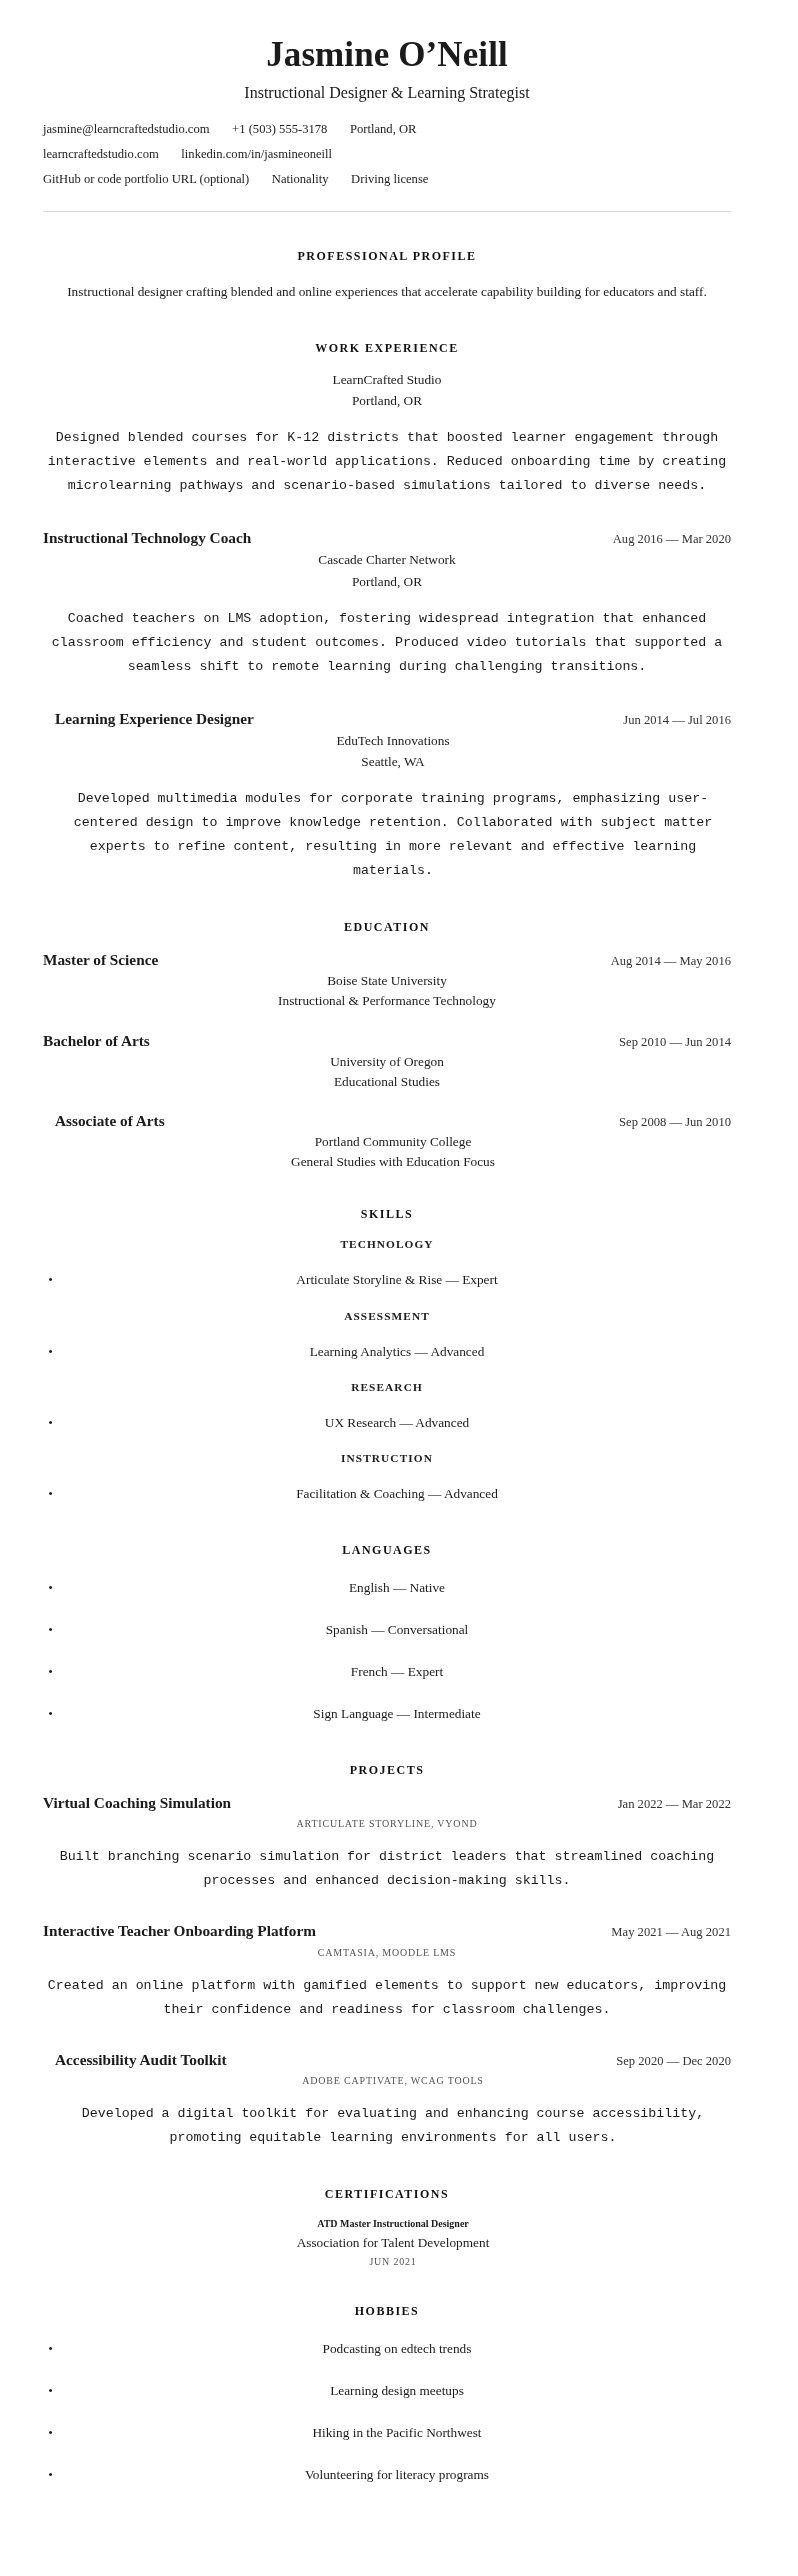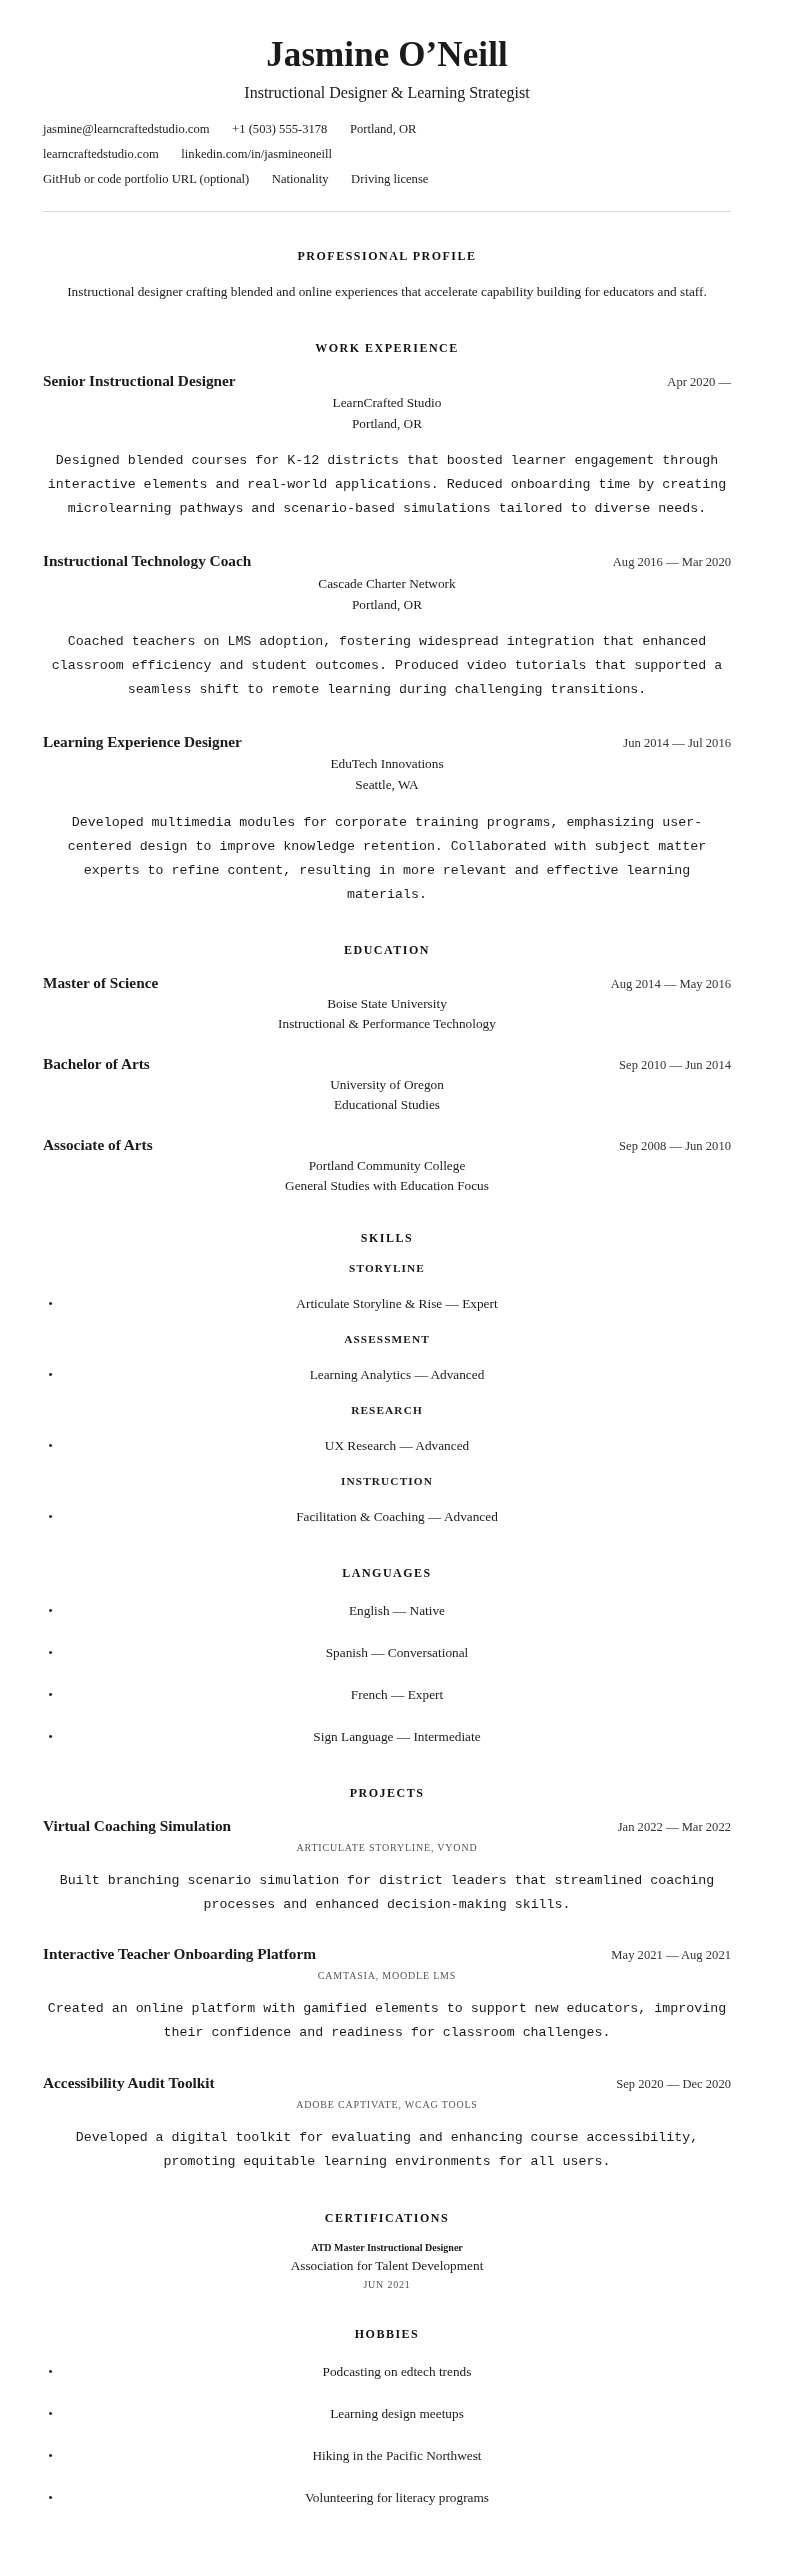--- a/index.html
+++ b/index.html
@@ -25,21 +25,21 @@
   .section-heading {
     font-size: 12px; font-weight: 700; letter-spacing: 1.5px;
     margin-top: 37px; margin-bottom: 16px; color: #111;
   }
   .section { margin: 0; }
 
   .profile-text { font-size: 13.3px; line-height: 1.75; max-width: 689px; }
 
   
   .entry { margin-bottom: 31px; }
-  .entry:last-child { margin-bottom: 0; }
+  .entry:last-child { margin-bottom: 0; margin-left: 12px; }
   .entry-head { display: flex; justify-content: space-between; align-items: baseline; }
   .entry-title { font-size: 15.3px; font-weight: 700; }
   .entry-date { font-size: 12.6px; color: #333; white-space: nowrap; padding-left: 13.3px; }
   .entry-sub { font-size: 13.3px; margin-top: 5.3px; }
   .entry-sub2 { font-size: 13.3px; margin-top: 5.3px; }
   .entry-desc { font-size: 13.3px; line-height: 1.8; margin-top: 17.3px; max-width: 689px; font-family: Liberation Mono, monospace; }
 
   .edu-entry { margin-bottom: 22.6px; }
   .edu-entry .entry-sub, .edu-entry .entry-sub2 { margin-top: 4px; }
 
@@ -97,24 +97,20 @@
 
   <section class="section">
     <h2 class="section-heading">PROFESSIONAL PROFILE</h2>
     <p class="profile-text">Instructional designer crafting blended and online experiences that accelerate capability building for educators and staff.</p>
   </section>
 
   <section class="section">
     <h2 class="section-heading">WORK EXPERIENCE</h2>
 
     <div class="entry">
-      <div class="entry-head">
-        <div class="entry-title">Senior Instructional Designer</div>
-        <div class="entry-date">Apr 2020 —</div>
-      </div>
       <div class="entry-sub">LearnCrafted Studio</div>
       <div class="entry-sub2">Portland, OR</div>
       <p class="entry-desc">Designed blended courses for K-12 districts that boosted learner engagement through interactive elements and real-world applications. Reduced onboarding time by creating microlearning pathways and scenario-based simulations tailored to diverse needs.</p>
     </div>
 
     <div class="entry">
       <div class="entry-head">
         <div class="entry-title">Instructional Technology Coach</div>
         <div class="entry-date">Aug 2016 — Mar 2020</div>
       </div>
@@ -162,21 +158,21 @@
       </div>
       <div class="entry-sub">Portland Community College</div>
       <div class="entry-sub2">General Studies with Education Focus</div>
     </div>
   </section>
 
   <section class="section">
     <h2 class="section-heading">SKILLS</h2>
 
     <div class="skill-group">
-      <div class="skill-group-name">STORYLINE</div>
+      <div class="skill-group-name">TECHNOLOGY</div>
       <ul class="bullets">
         <li>Articulate Storyline &amp; Rise — Expert</li>
       </ul>
     </div>
 
     <div class="skill-group">
       <div class="skill-group-name">ASSESSMENT</div>
       <ul class="bullets">
         <li>Learning Analytics — Advanced</li>
       </ul>

